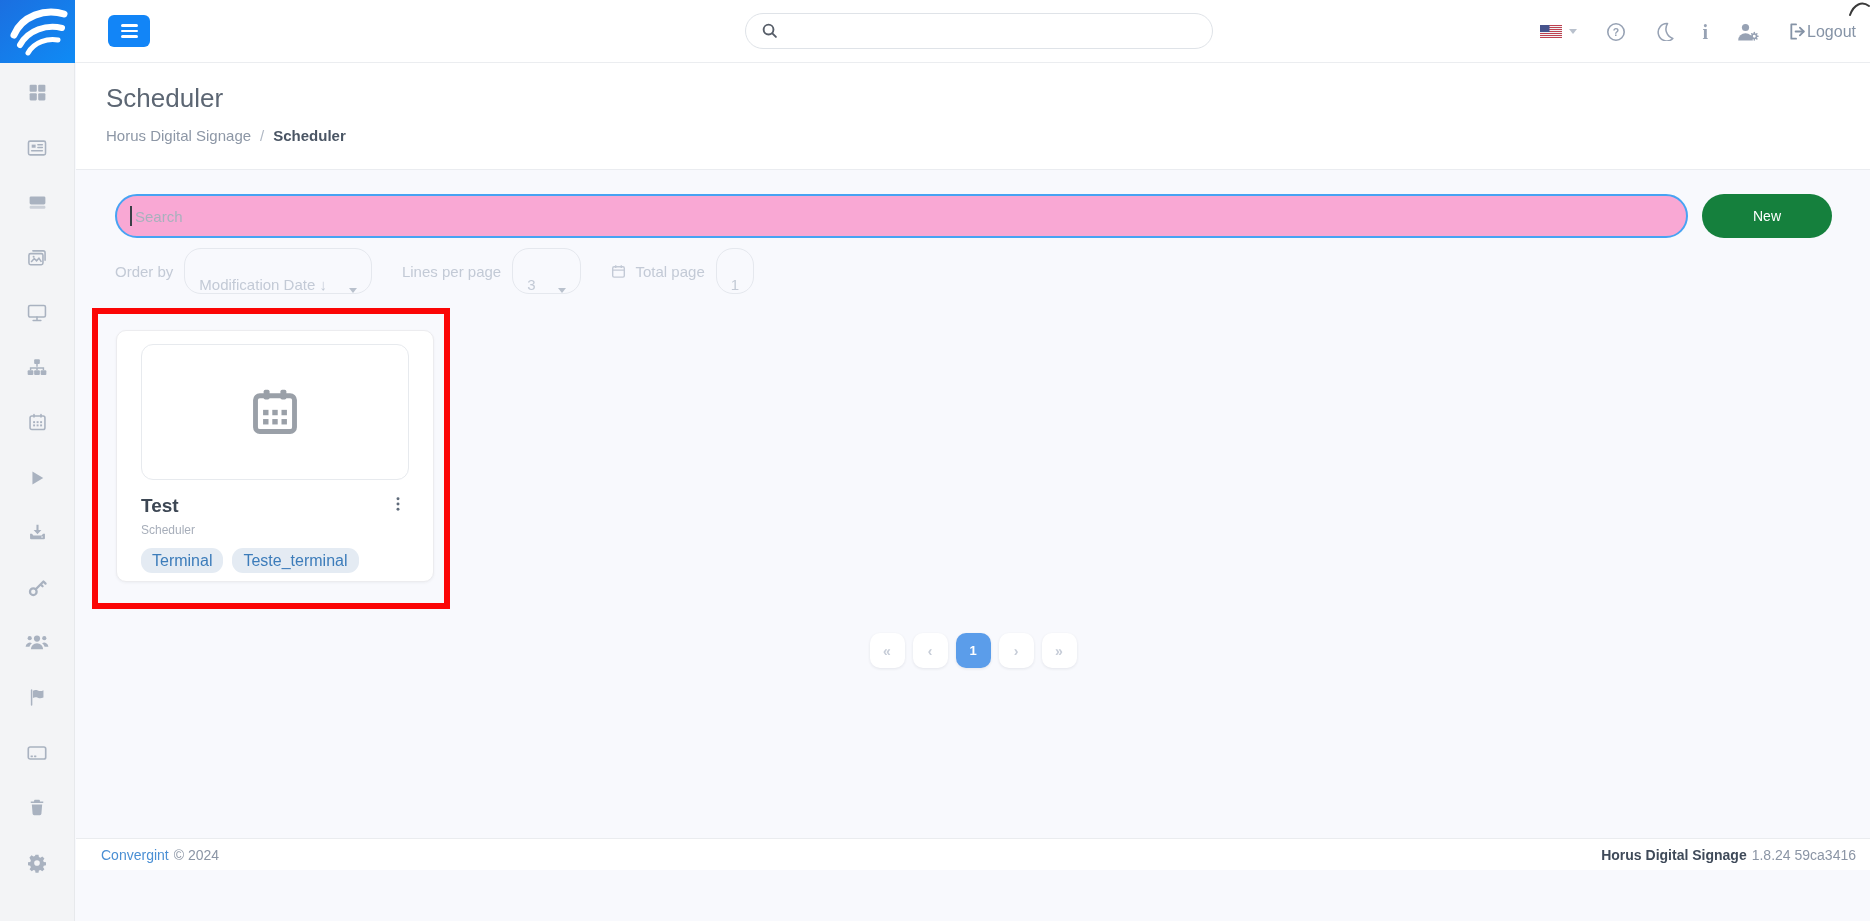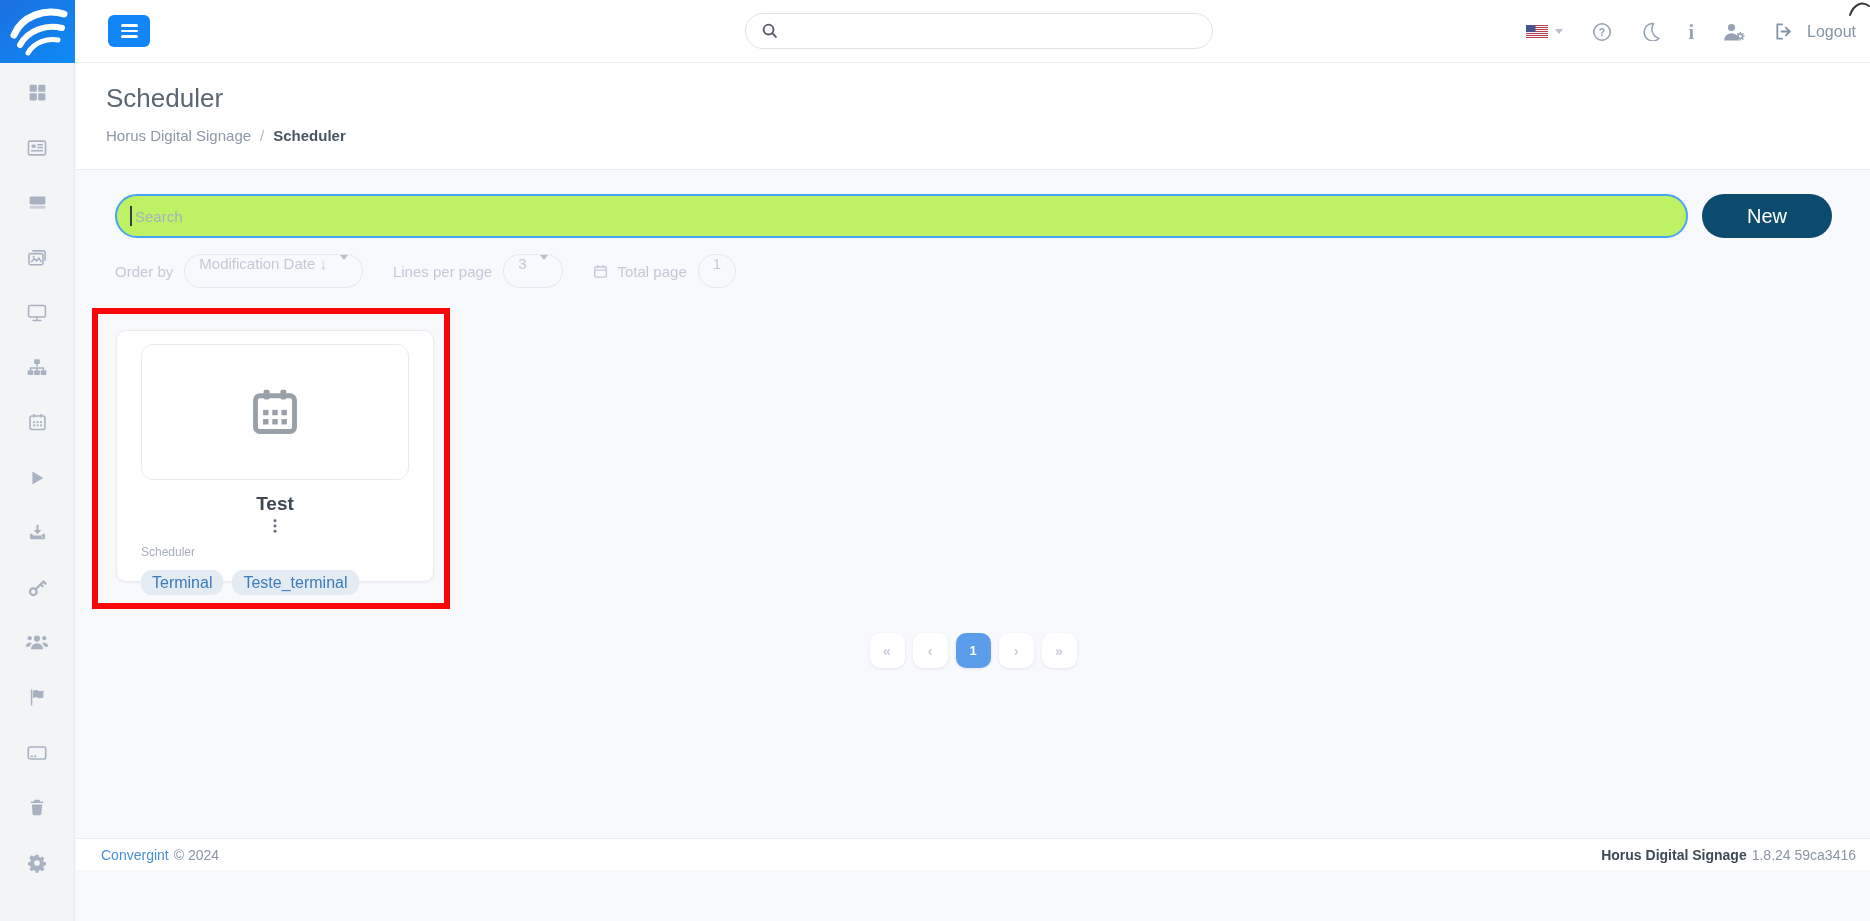--- a/index.html
+++ b/index.html
@@ -14,58 +14,58 @@
             display:flex; flex-direction:column; justify-content:center; align-items:center; gap:3px; cursor:pointer; }
   .burger i { display:block; width:17px; height:2.6px; background:#fff; border-radius:2px; }
   .hsearch-wrap { position:absolute; left:745px; top:13px; width:468px; height:36px; }
   .hsearch-wrap input { width:100%; height:36px; border:1px solid #dfe3e8; border-radius:18px; padding:0 16px 0 44px; font-size:14px; color:#444; outline:none; background:#fff; }
   .hsearch-icon { position:absolute; left:16px; top:9px; color:#565d68; }
   .hnav { position:absolute; right:14px; top:0; height:63px; display:flex; align-items:center; column-gap:29px; color:#97a2b4; }
   .hnav .item { display:flex; align-items:center; cursor:pointer; }
   .flag-group { display:flex; align-items:center; gap:7px; }
   .caret-down { width:0; height:0; border-left:4.5px solid transparent; border-right:4.5px solid transparent; border-top:5.5px solid #b9c1cd; }
   .info-glyph { font-family:"Liberation Serif", serif; font-weight:700; font-size:20px; line-height:1; color:#97a2b4; }
-  .logout { display:flex; align-items:center; gap:14px; color:#8593a6; font-size:16px; }
+  .logout { display:flex; align-items:center; gap:0; color:#8593a6; font-size:16px; }
   .corner-artifact { position:absolute; right:0; top:0; }
 
   
   .sidebar { position:absolute; top:63px; left:0; width:75px; height:858px; background:#f3f4f6; border-right:1px solid #e7e9ec; z-index:10;
              display:flex; flex-direction:column; padding-top:2px; }
   .s-item { height:55px; display:flex; align-items:center; justify-content:center; color:#a9b2c0; cursor:pointer; flex:0 0 auto; }
 
   
   .head-band { position:absolute; left:76px; top:63px; right:0; height:107px; background:#fff; border-bottom:1px solid #eaecf0; padding:20px 0 0 30px; }
   .page-title { font-size:26px; font-weight:400; color:#5c6673; }
   .breadcrumb { margin-top:13px; font-size:15px; color:#8d97a6; display:flex; gap:9px; align-items:center; }
   .breadcrumb .sep { color:#b0b8c4; }
   .breadcrumb .current { color:#4a5564; font-weight:700; }
 
   
   .content { position:absolute; left:76px; top:170px; right:0; height:719px; background:#f8f9fd; }
 
   .toolbar { position:absolute; left:39px; right:38px; top:24px; height:44px; display:flex; align-items:center; }
   .search-wrap { position:relative; flex:1; height:44px; }
-  .search-wrap input { width:100%; height:44px; background:#bef264; border:2px solid #47a3f3; border-radius:22px; padding:0 18px; font-size:15px; color:#444; outline:none; }
+  .search-wrap input { width:100%; height:44px; background:#f9a8d4; border:2px solid #47a3f3; border-radius:22px; padding:0 18px; font-size:15px; color:#444; outline:none; }
   .search-wrap input::placeholder, .hsearch-wrap input::placeholder { color:#a8b1bd; }
   .text-caret { position:absolute; left:15px; top:12px; width:1.5px; height:20px; background:#3a3f46; }
-  .newbtn { width:130px; height:44px; margin-left:14px; background:#0c4a6e; color:#fff; border:none; border-radius:22px; font-size:20px; cursor:pointer; font-family:"Liberation Sans", sans-serif; }
+  .newbtn { width:130px; height:44px; margin-left:14px; background:#15803d; color:#fff; border:none; border-radius:22px; font-size:14px; cursor:pointer; font-family:"Liberation Sans", sans-serif; }
 
   .filters { position:absolute; left:39px; top:84px; height:34px; display:flex; align-items:center; font-size:15px; color:#c3cad6; }
   .f-label { margin-right:11px; }
-  .pill { display:flex; align-items:flex-start; gap:13px; border:1px solid #e5e8ee; border-radius:17px; height:34px; padding:0 14px; color:#c3cad6; cursor:pointer; }
+  .pill { display:flex; align-items:flex-end; gap:22px; border:1px solid #e5e8ee; border-radius:17px; height:46px; padding:0 14px; color:#c3cad6; cursor:pointer; }
   .pill.readonly { cursor:default; justify-content:center; min-width:36px; }
   .f-gap { width:30px; }
   .f-cal { margin-right:10px; color:#c3cad6; display:flex; }
 
   .redbox { position:absolute; left:16px; top:138px; width:358px; height:301px; border:6px solid #fb0606; z-index:6; pointer-events:none; }
 
   .card { position:absolute; left:40px; top:160px; width:318px; height:252px; background:#fff; border:1px solid #ececef; border-radius:10px;
           box-shadow:0 1px 3px rgba(20,30,50,.05); padding:13px 24px 0 24px; cursor:pointer; }
   .thumb { height:136px; border:1px solid #e7eaee; border-radius:12px; display:flex; align-items:center; justify-content:center; color:#9aa0a8; }
-  .title-row { margin-top:13px; display:flex; justify-content:center; align-items:center;flex-direction:column; }
+  .title-row { margin-top:13px; display:flex; justify-content:space-between; align-items:center; }
   .card-title { font-size:19px; font-weight:600; color:#3d4754; }
   .kebab { background:none; border:none; cursor:pointer; padding:2px 4px; }
   .card-sub { margin-top:5px; font-size:12px; color:#a7aeba; }
   .tags { margin-top:11px; display:flex; gap:9px; }
   .tag { background:#e4ebf3; color:#3c7cba; font-size:16px; padding:3.5px 11px; border-radius:11px; }
 
   .pagination { position:absolute; left:0; right:0; top:463px; display:flex; justify-content:center; gap:8px; }
   .pbtn { width:35px; height:35px; border-radius:10px; background:#fff; border:none; box-shadow:0 1px 3px rgba(20,30,50,.09);
           color:#c7cdd8; font-size:14px; font-weight:700; display:flex; align-items:center; justify-content:center; cursor:pointer; font-family:"Liberation Sans", sans-serif; }
   .pbtn.active { background:#5b9dea; color:#fff; font-weight:600; font-size:13px; }

